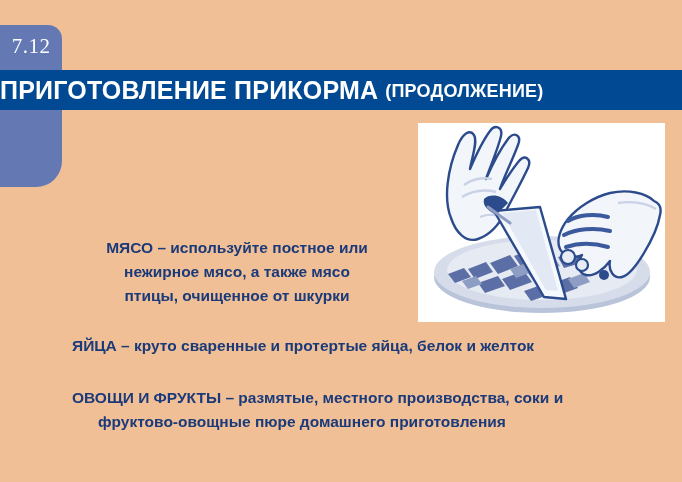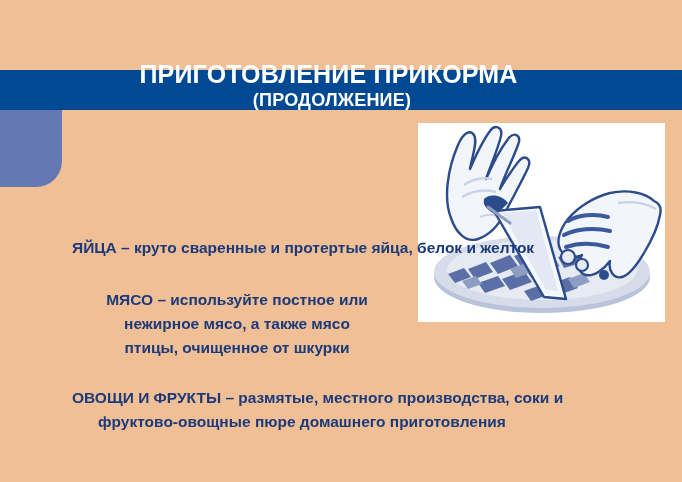--- a/index.html
+++ b/index.html
@@ -71,23 +71,21 @@
     background: #014a93;
   }
   .titlebar-inner {
     position: absolute;
     left: 0;
     top: 0;
     right: 25px;
     height: 40px;
     display: flex;
     align-items: center;
-    justify-content: flex-end;
     white-space: nowrap;
-    flex-direction: column;
   }
   .title-main {
     color: #ffffff;
     font-family: "Liberation Sans", sans-serif;
     font-weight: bold;
     font-size: 25px;
     letter-spacing: 0.2px;
   }
   .title-sub {
     color: #ffffff;
@@ -135,20 +133,23 @@
   }
   .para.p1 { width: 330px; text-align: center; text-indent: 0; padding-left: 0; }
   .para.p2 { margin-bottom: 28px; }
   .para.p3 { margin-bottom: 2px; }
 </style>
 </head>
 <body>
 
 <div id="page">
 
+  <div class="rail-top">
+    <div class="rail-top-label">7.12</div>
+  </div>
 
   <div class="rail-bottom"></div>
 
   <div class="titlebar">
     <div class="titlebar-inner">
       <span class="title-main">ПРИГОТОВЛЕНИЕ ПРИКОРМА</span>
       <span class="title-sub">(ПРОДОЛЖЕНИЕ)</span>
     </div>
   </div>
 
@@ -205,21 +206,21 @@
       <path d="M150 98 C160 92 176 90 190 94" fill="none" stroke="#3b5a9e" stroke-width="4" stroke-linecap="round"></path>
       <path d="M146 112 C158 106 176 104 192 108" fill="none" stroke="#3b5a9e" stroke-width="4" stroke-linecap="round"></path>
       <path d="M148 124 C160 120 176 120 190 124" fill="none" stroke="#3b5a9e" stroke-width="4" stroke-linecap="round"></path>
       <path d="M200 80 C214 78 228 80 238 86" fill="none" stroke="#c9d2e6" stroke-width="2.4"></path>
       <circle cx="150" cy="134" r="7" fill="#e6ebf5" stroke="#2b4b8c" stroke-width="2.2"></circle>
       <circle cx="164" cy="142" r="6" fill="#e6ebf5" stroke="#2b4b8c" stroke-width="2.2"></circle>
     </svg>
   </div>
 
   <div class="body-text">
-    <p class="para p2">ЯЙЦА – круто сваренные и протертые яйца, белок и желток</p>
     <p class="para p1">МЯСО – используйте постное или
 нежирное мясо, а также мясо
 птицы, очищенное от шкурки</p>
+    <p class="para p2">ЯЙЦА – круто сваренные и протертые яйца, белок и желток</p>
     <p class="para p3">ОВОЩИ И ФРУКТЫ – размятые, местного производства, соки и
 фруктово-овощные пюре домашнего приготовления</p>
   </div>
 
 </div>
 
 </body></html>

